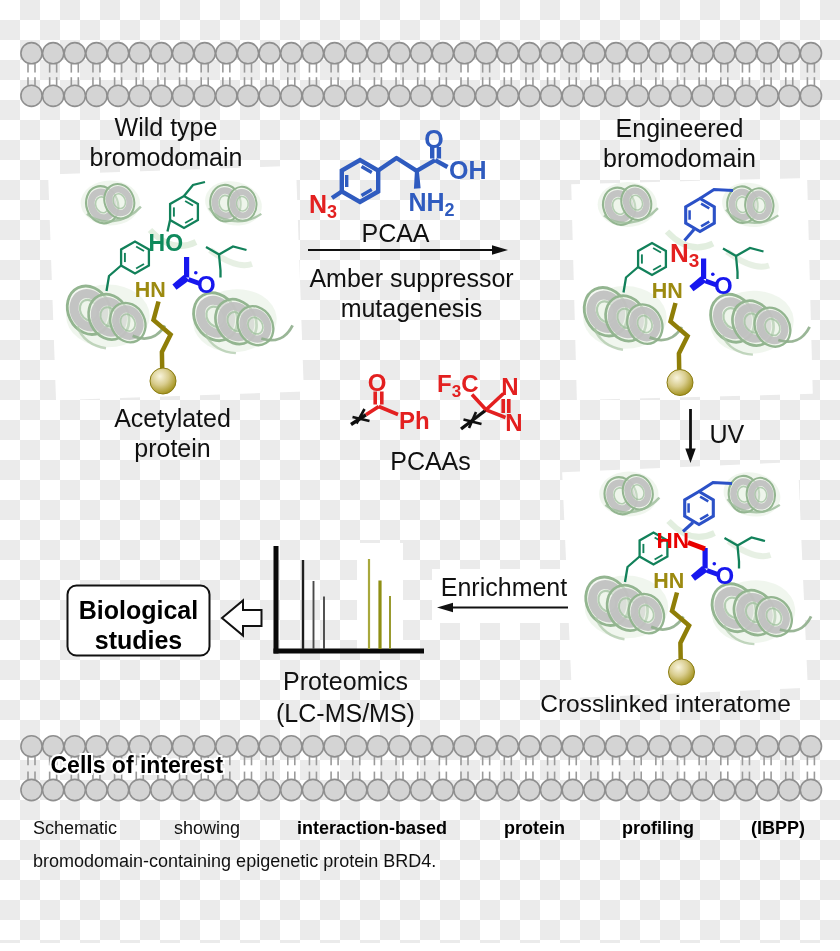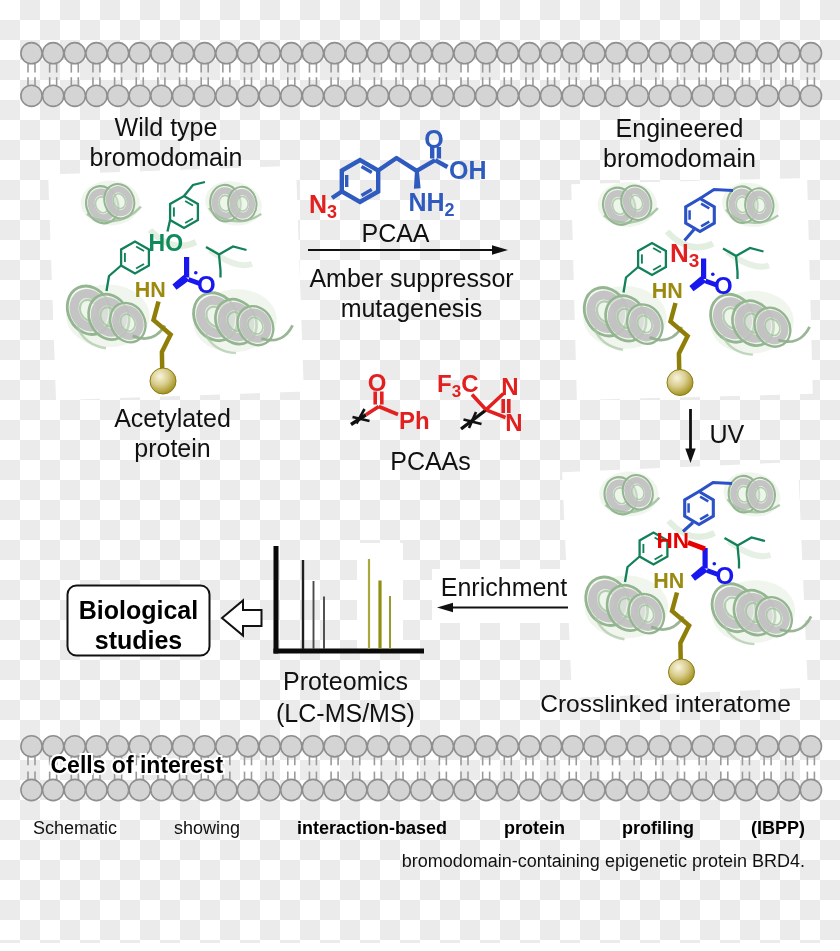--- a/index.html
+++ b/index.html
@@ -6,21 +6,21 @@
   #stage{position:relative;width:840px;height:943px;overflow:hidden;
          font-family:"Liberation Sans",sans-serif;}
   #fig{position:absolute;left:0;top:0;}
   svg text{font-family:"Liberation Sans",sans-serif;}
   .lbl{fill:#111;font-size:25px;}
   .lbl-b{fill:#000;font-size:25px;font-weight:bold;}
   .chem-b{font-weight:bold;font-size:25px;}
   #caption{position:absolute;left:33px;top:811.5px;width:772px;
            font-size:18px;line-height:33px;color:#111;}
   #caption .jline{text-align:justify;text-align-last:justify;}
-  #caption .nline{text-align:right;}
+  #caption .nline{text-align:left;}
   #caption b{font-weight:bold;color:#000;}
 </style>
 </head>
 <body>
 
 <div id="stage">
 <svg id="fig" width="840" height="951" viewBox="0 0 840 951" xmlns="http://www.w3.org/2000/svg">
   <defs>
     <pattern id="checker" width="40" height="40" patternUnits="userSpaceOnUse">
       <rect width="40" height="40" fill="#ffffff"></rect>

